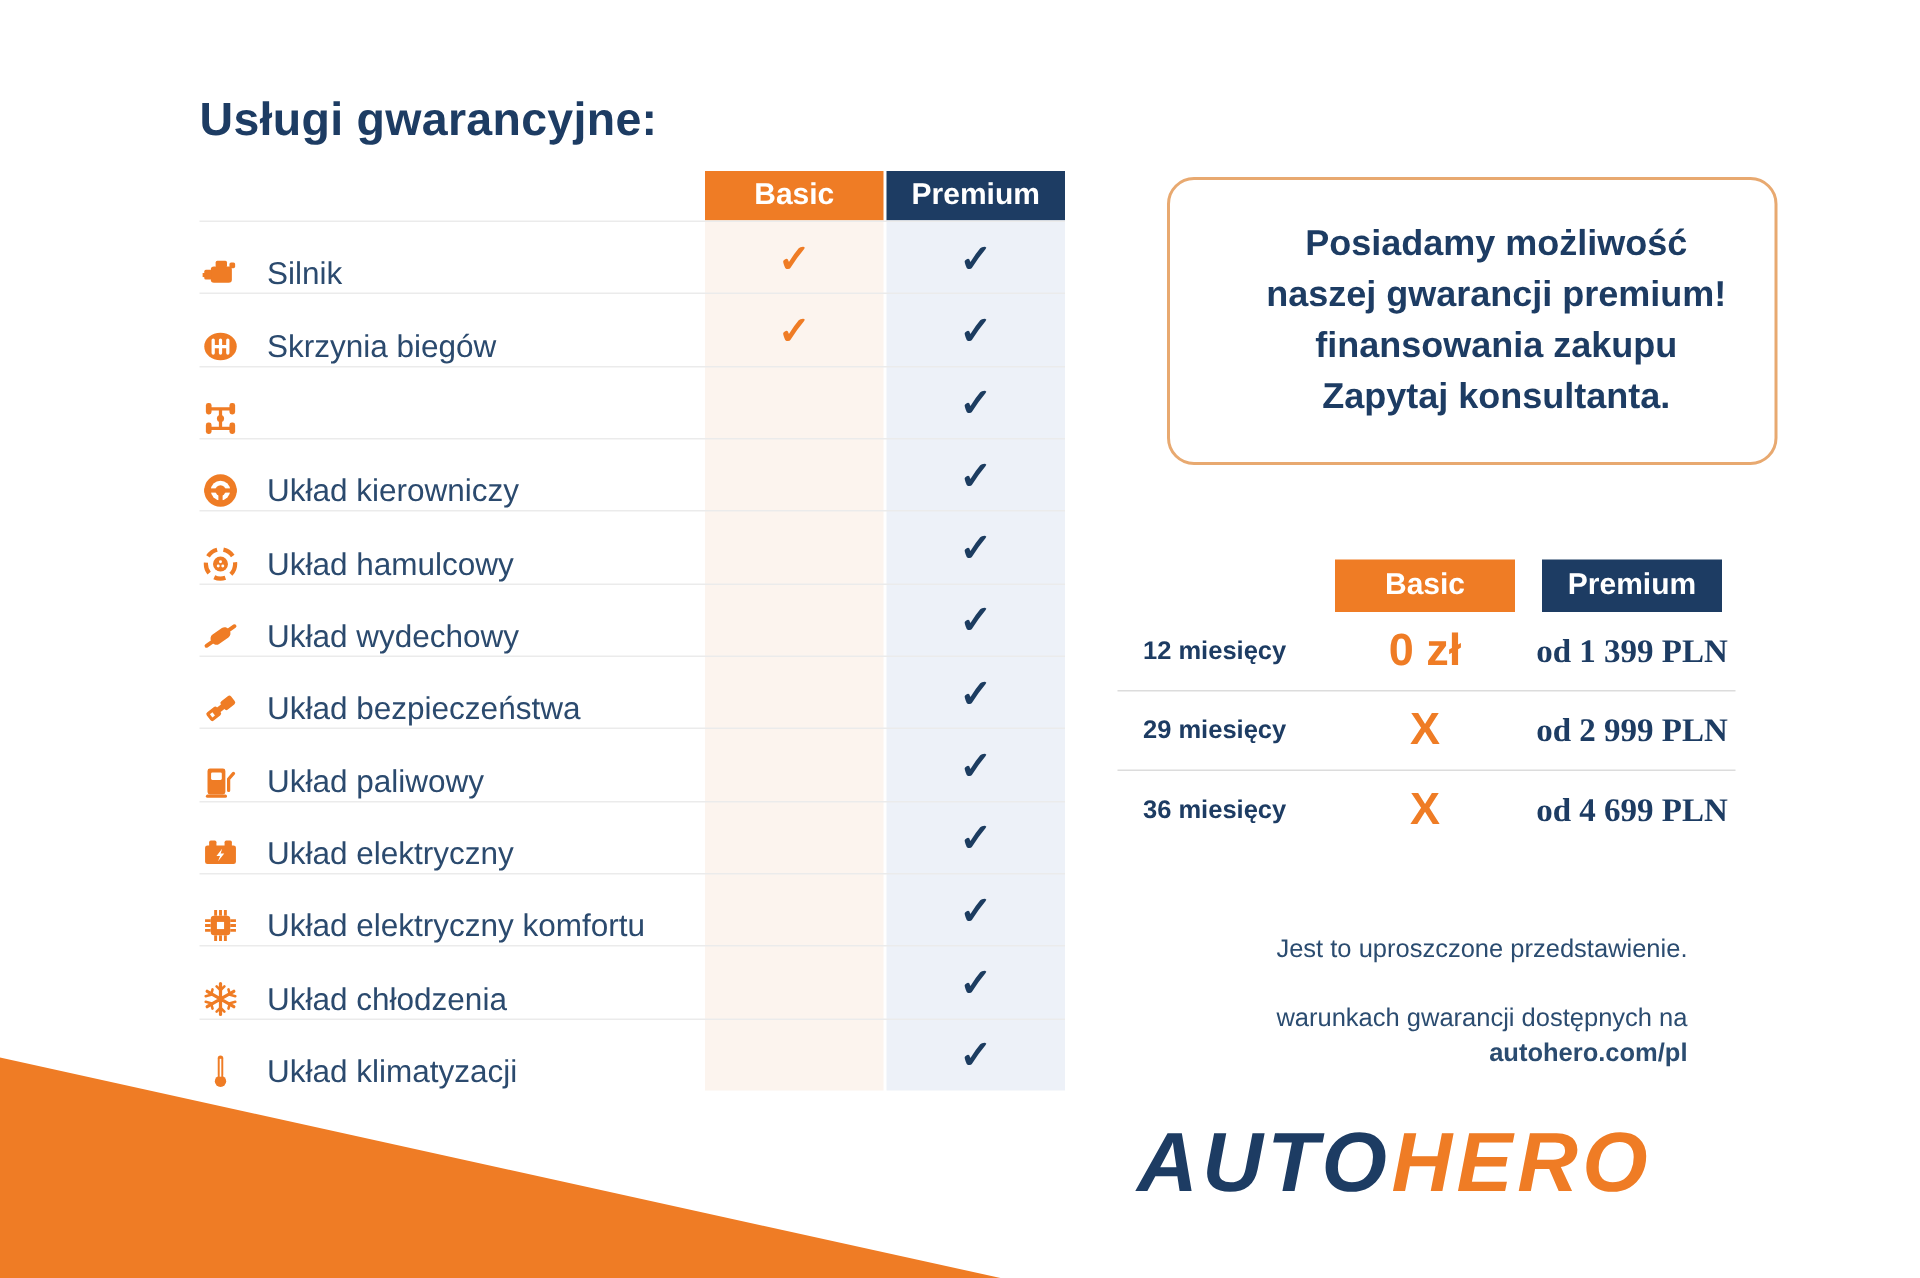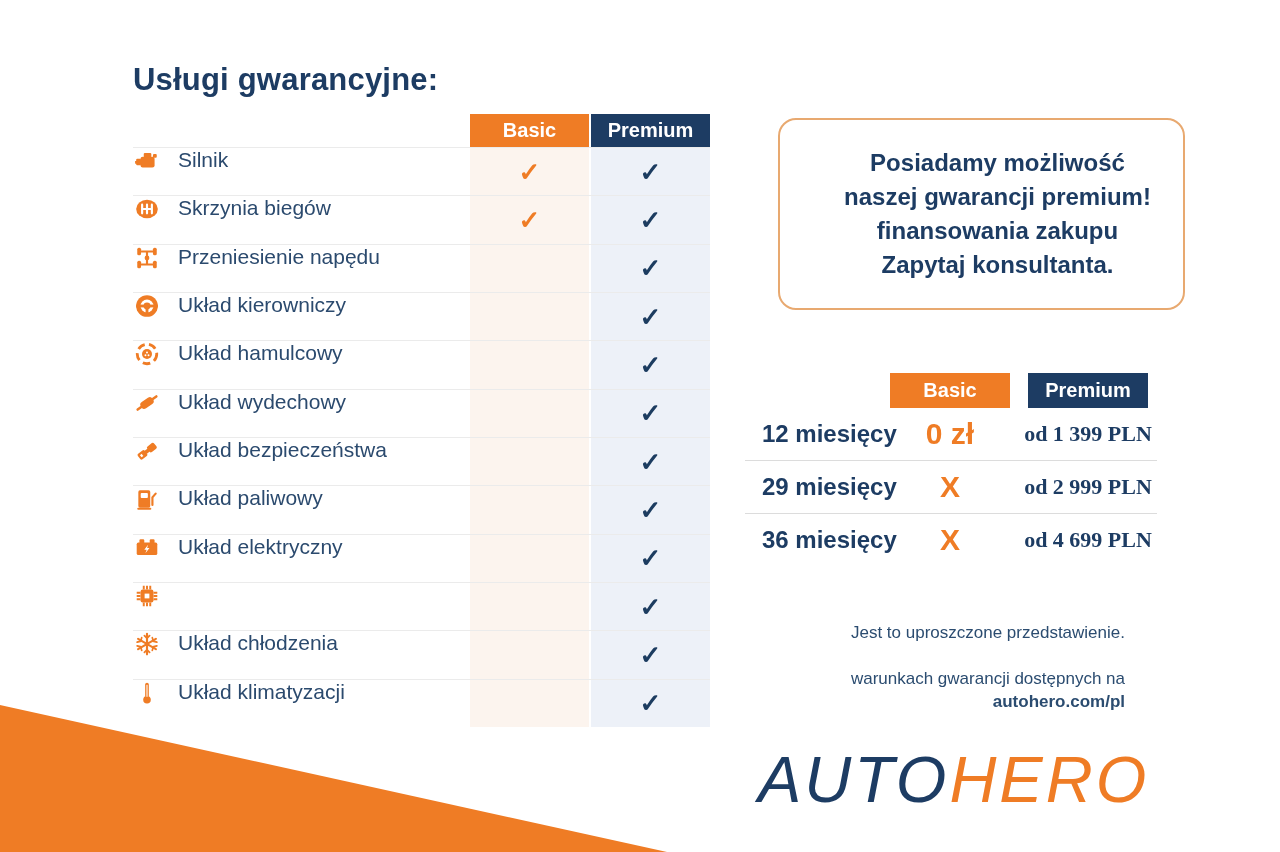--- a/index.html
+++ b/index.html
@@ -36,21 +36,21 @@
     color:#fff;font-weight:bold;font-size:20px;
   }
   .chip-basic{left:337px;width:119px;background:var(--orange);}
   .chip-premium{left:458px;width:119px;background:var(--navy);}
 
   .w-rows{position:relative;height:580px;display:flex;flex-direction:column;}
   .col-bg{position:absolute;top:0;bottom:0;width:119px;}
   .col-bg-basic{left:337px;background:var(--basic-bg);}
   .col-bg-premium{left:458px;background:var(--premium-bg);}
 
-  .w-row{flex:1;position:relative;display:flex;align-items:flex-start;border-top:1px solid var(--sep);}
+  .w-row{flex:1;position:relative;display:flex;align-items:flex-end;border-top:1px solid var(--sep);}
   .w-row:first-child{border-top:none;}
   .w-icon{width:28px;display:flex;align-items:center;justify-content:center;color:var(--orange);}
   .w-icon svg{display:block;fill:currentColor;}
   .w-label{margin-left:17px;font-size:21px;color:var(--text-navy);}
   .w-cell{position:absolute;width:119px;text-align:center;top:50%;transform:translateY(-50%);line-height:1;}
   .w-cell-basic{left:337px;}
   .w-cell-premium{left:458px;}
   .check{font-size:26px;font-weight:bold;}
   .check-basic{color:var(--orange);}
   .check-premium{color:var(--check-navy);}
@@ -65,37 +65,37 @@
 
   
   .ptable{position:absolute;left:745px;top:373px;width:412px;}
   .p-header{position:relative;height:35px;}
   .p-chip{position:absolute;top:0;height:35px;display:flex;align-items:center;justify-content:center;
     color:#fff;font-weight:bold;font-size:20px;}
   .p-chip-basic{left:145px;width:120px;background:var(--orange);}
   .p-chip-premium{left:283px;width:120px;background:var(--navy);}
   .p-row{position:relative;height:52px;display:flex;align-items:center;border-top:1px solid var(--psep);}
   .p-row:first-child{border-top:none;}
-  .p-period{margin-left:17px;font-size:24px;font-weight:bold;color:var(--navy);}
+  .p-period{margin-left:17px;font-size:17px;font-weight:bold;color:var(--navy);}
   .p-basic{position:absolute;left:145px;width:120px;text-align:center;
     font-size:30px;font-weight:bold;color:var(--orange);}
   .p-premium{position:absolute;left:273px;width:140px;text-align:center;
     font-size:22px;font-weight:bold;color:var(--navy);font-family:Liberation Serif, serif;}
 
   
   .disclaimer{
     position:absolute;left:740px;top:621px;width:385px;text-align:right;
     font-size:17px;line-height:23px;color:var(--disclaimer);
   }
   .disclaimer b{font-weight:bold;}
 
   
   .logo{
     position:absolute;left:758px;top:742px;
-    font-size:65px;font-weight:normal;font-style:italic;letter-spacing:3px;white-space:nowrap;text-align:right;
+    font-size:56px;font-weight:bold;font-style:italic;letter-spacing:3px;white-space:nowrap;text-align:right;
   }
   .logo-auto{color:var(--navy);}
   .logo-hero{color:var(--orange);}
 </style>
 </head>
 <body>
 
 <div class="canvas">
 
   <svg class="triangle-svg" viewBox="0 0 1280 852" preserveAspectRatio="none">
@@ -144,21 +144,20 @@
               <g stroke="currentColor" stroke-width="2" stroke-linecap="round" fill="none">
                 <path d="M6 6h12M6 18h12M12 6v12"></path>
               </g>
               <rect x="3" y="2.5" width="3.5" height="7" rx="1.5"></rect>
               <rect x="17.5" y="2.5" width="3.5" height="7" rx="1.5"></rect>
               <rect x="3" y="14.5" width="3.5" height="7" rx="1.5"></rect>
               <rect x="17.5" y="14.5" width="3.5" height="7" rx="1.5"></rect>
               <circle cx="12" cy="12" r="2.2"></circle>
             </svg>
           </span>
-          <span class="w-label">Przeniesienie napędu</span>
           <span class="w-cell w-cell-basic"></span>
           <span class="w-cell w-cell-premium"><span class="check check-premium">✓</span></span>
         </div>
         <div class="w-row">
           <span class="w-icon">
             <svg viewBox="0 0 24 24" width="26" height="26">
               <circle cx="12" cy="12" r="10"></circle>
               <circle cx="12" cy="12" r="6" fill="#fff"></circle>
               <rect x="2" y="10.7" width="20" height="2.6"></rect>
               <circle cx="12" cy="12" r="3.2"></circle>
@@ -238,20 +237,21 @@
           <span class="w-cell w-cell-premium"><span class="check check-premium">✓</span></span>
         </div>
         <div class="w-row">
           <span class="w-icon">
             <svg viewBox="0 0 24 24" width="26" height="26">
               <rect x="6" y="6" width="12" height="12" rx="2"></rect>
               <rect x="9.8" y="9.8" width="4.4" height="4.4" fill="#fff"></rect>
               <path d="M9 2.5v3.5M12 2.5v3.5M15 2.5v3.5M9 18v3.5M12 18v3.5M15 18v3.5M2.5 9H6M2.5 12H6M2.5 15H6M18 9h3.5M18 12h3.5M18 15h3.5" stroke="currentColor" stroke-width="1.8" fill="none"></path>
             </svg>
           </span>
+          <span class="w-label">Układ elektryczny komfortu</span>
           <span class="w-cell w-cell-basic"></span>
           <span class="w-cell w-cell-premium"><span class="check check-premium">✓</span></span>
         </div>
         <div class="w-row">
           <span class="w-icon">
             <svg viewBox="0 0 24 24" width="26" height="26">
               <g stroke="currentColor" stroke-width="2" stroke-linecap="round" fill="none">
                 <path d="M12 2.5v19M3.8 7.25l16.4 9.5M3.8 16.75l16.4-9.5"></path>
                 <path d="M9.6 4.2L12 6.6l2.4-2.4M9.6 19.8L12 17.4l2.4 2.4M2.9 10.3l3.3-.9.9-3.3M21.1 13.7l-3.3.9-.9 3.3M2.9 13.7l3.3.9.9 3.3M21.1 10.3l-3.3-.9-.9-3.3" stroke-width="1.6"></path>
               </g>

